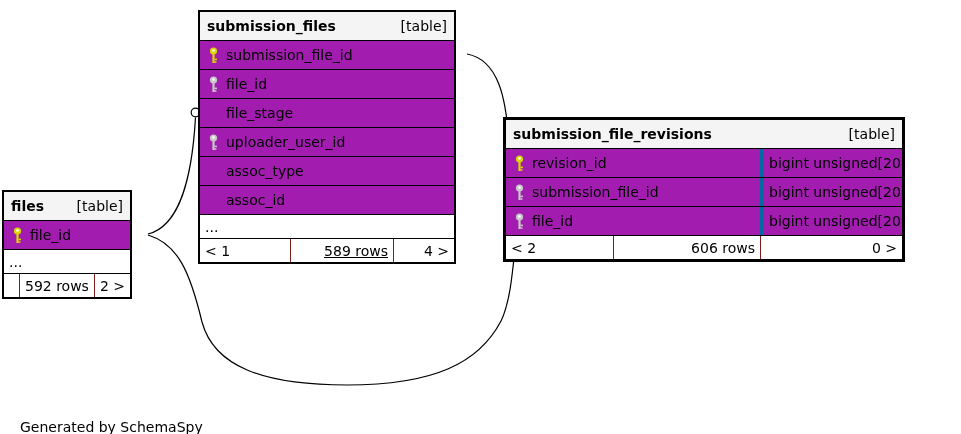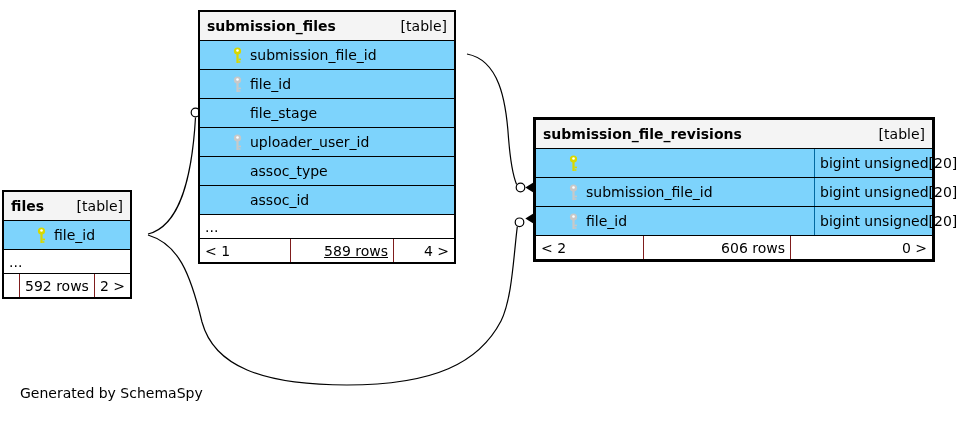--- a/index.html
+++ b/index.html
@@ -11,27 +11,27 @@
   .db-table{position:absolute;background:#fff;border:2px solid #000;box-sizing:border-box;}
   .db-table.thick{border-width:3px;}
   .thead{
     height:28px;background:#f4f4f4;display:flex;align-items:center;
     justify-content:space-between;padding:0 7px;box-sizing:border-box;
   }
   .tname{font-weight:bold;}
   .ttype{font-weight:normal;}
   .trow{
     height:29px;border-top:1px solid #000;display:flex;align-items:center;
-    box-sizing:border-box;background:#7dd3fc;padding-left:24px;
+    box-sizing:border-box;background:#a21caf;
   }
   .keycell{width:26px;min-width:26px;display:flex;justify-content:center;align-items:center;}
   .colname{flex:1;white-space:nowrap;overflow:hidden;}
   .namecell{display:flex;align-items:center;height:100%;box-sizing:border-box;}
   .typecell{
-    border-left:1px solid #0369a1;height:100%;display:flex;align-items:center;
+    border-left:4px solid #0369a1;height:100%;display:flex;align-items:center;
     padding-left:5px;box-sizing:border-box;white-space:nowrap;flex:1;
   }
   .ellipsisrow{
     height:24px;border-top:1px solid #000;display:flex;align-items:center;
     padding-left:5px;box-sizing:border-box;
   }
   .tfooter{height:24px;border-top:1px solid #000;display:flex;box-sizing:border-box;}
   .fcell{
     display:flex;align-items:center;padding:0 5px;box-sizing:border-box;white-space:nowrap;
   }
@@ -41,26 +41,26 @@
   #t-files{left:2px;top:190px;width:130px;}
   #t-files .fcell.c1{width:15px;}
   #t-files .fcell.c2{width:75px;}
   #t-files .fcell.c3{flex:1;}
   
   #t-subfiles{left:198px;top:10px;width:258px;}
   #t-subfiles .fcell.c1{width:90px;}
   #t-subfiles .fcell.c2{width:103px;text-decoration:underline;}
   #t-subfiles .fcell.c3{flex:1;}
   
-  #t-revisions{left:533px;top:117px;width:402px;}
+  #t-revisions{left:503px;top:117px;width:402px;}
   #t-revisions .namecell{width:254px;min-width:254px;}
   #t-revisions .fcell.c1{width:107px;}
   #t-revisions .fcell.c2{width:147px;}
   #t-revisions .fcell.c3{flex:1;}
-  #generator-note{position:absolute;left:20px;top:385px;white-space:nowrap;}
+  #generator-note{position:absolute;left:20px;top:419px;white-space:nowrap;}
 </style>
 </head>
 <body>
 
 <div id="canvas">
 
   <svg id="rel-svg" viewBox="0 0 961 434" xmlns="http://www.w3.org/2000/svg">
     <g fill="none" stroke="#000" stroke-width="1.2">
       <path d="M 148 234 C 180 226, 192 178, 195.5 117.5"></path>
       <path d="M 467 54 C 499 60, 506 100, 508.5 138 C 510.5 163, 513.5 177, 516.6 184.4"></path>
@@ -194,20 +194,21 @@
           <span class="namecell">
             <span class="keycell">
               <svg width="11" height="17" viewBox="0 0 11 17">
                 <circle cx="5.5" cy="4" r="3.6" fill="#d8d800"></circle>
                 <circle cx="5.5" cy="3.5" r="1.3" fill="#fff"></circle>
                 <rect x="4.4" y="7" width="2.2" height="9" fill="#d8d800"></rect>
                 <rect x="6.4" y="11.6" width="2.6" height="1.6" fill="#d8d800"></rect>
                 <rect x="6.4" y="14.2" width="2" height="1.6" fill="#d8d800"></rect>
               </svg>
             </span>
+            <span class="colname">revision_id</span>
           </span>
           <span class="typecell">bigint unsigned[20]</span>
         </div>
         <div class="trow">
           <span class="namecell">
             <span class="keycell">
               <svg width="11" height="17" viewBox="0 0 11 17">
                 <circle cx="5.5" cy="4" r="3.6" fill="#c8c8c8"></circle>
                 <circle cx="5.5" cy="3.5" r="1.3" fill="#fff"></circle>
                 <rect x="4.4" y="7" width="2.2" height="9" fill="#c8c8c8"></rect>

